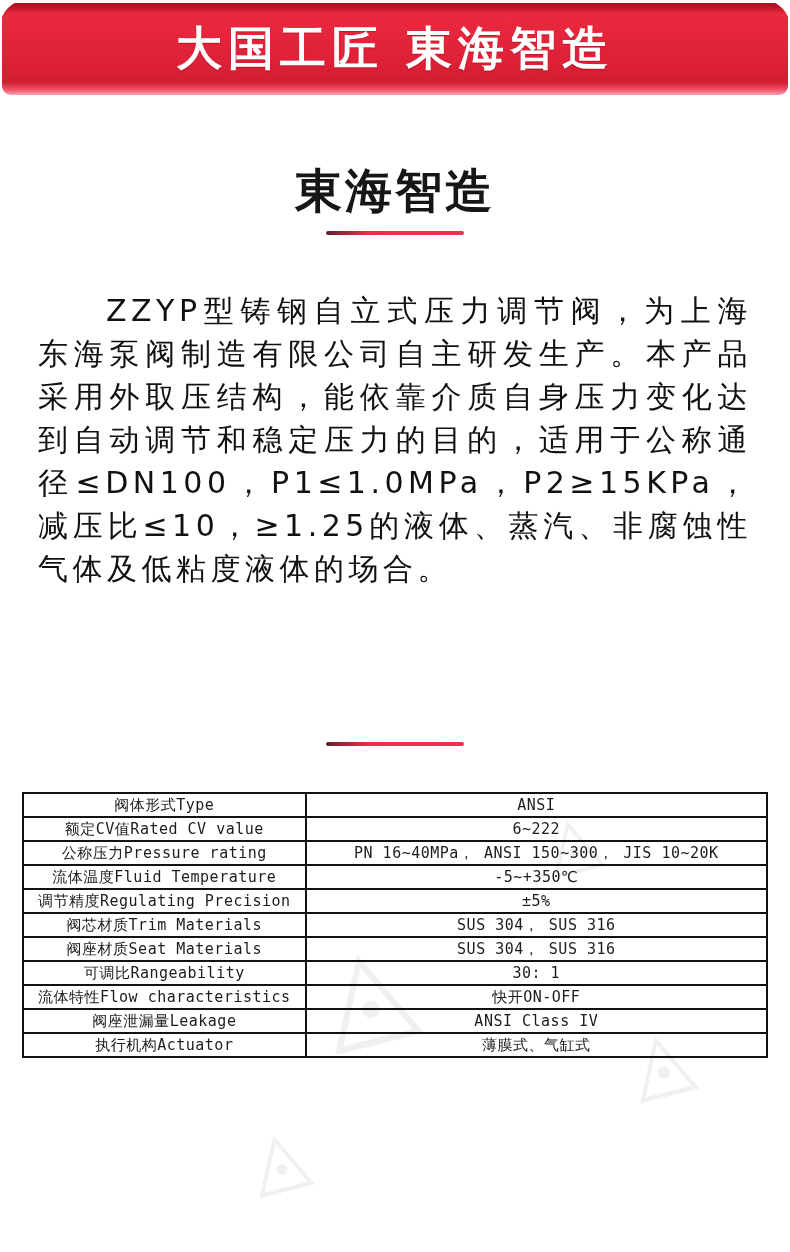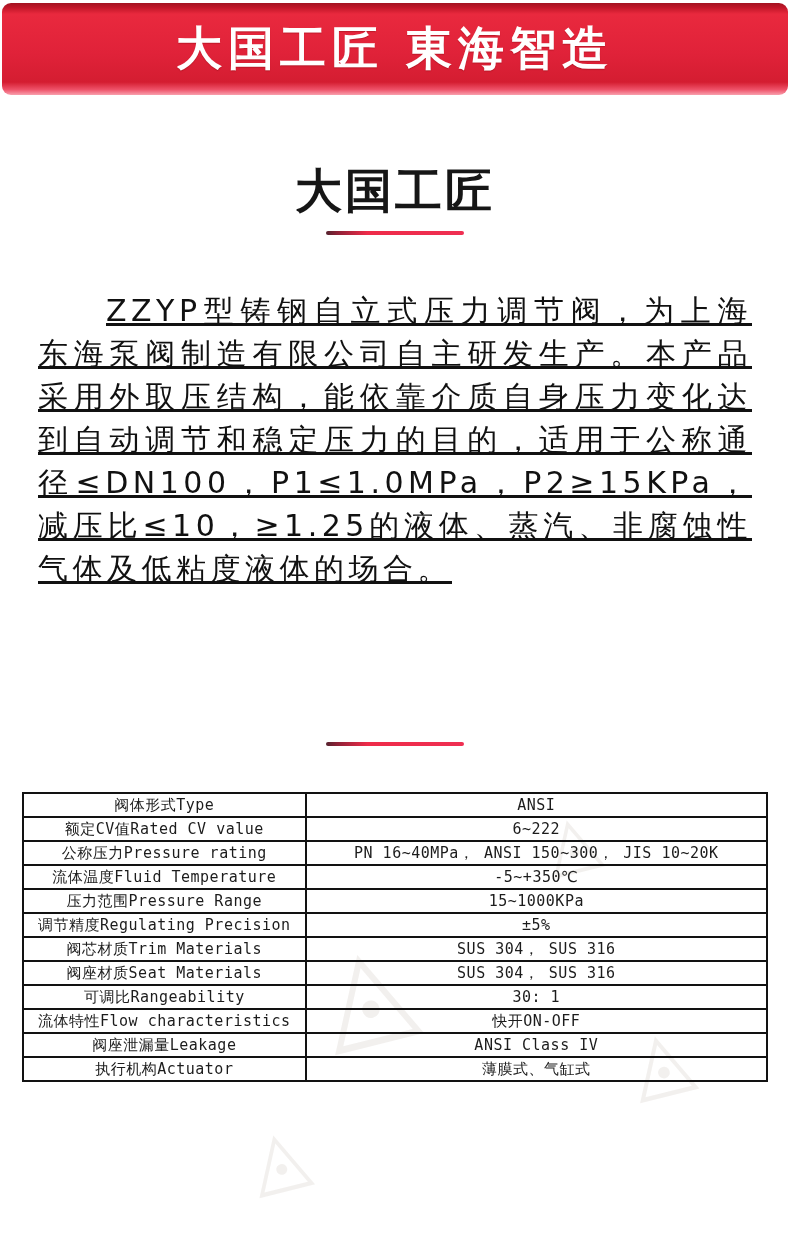--- a/index.html
+++ b/index.html
@@ -13,20 +13,21 @@
     width:790px;
     font-family:"DejaVu Sans", sans-serif;
     color:var(--ink);
   }
   .page{
     position:relative;
     width:790px;
     height:1252px;
     background:#ffffff;
     overflow:hidden;
+    border-radius:27px;
   }
 
   
   .banner{
     position:absolute;
     left:2px; right:2px; top:3px;
     height:92px;
     border-radius:9px;
     background:linear-gradient(180deg,
       #a31220 0%, #c11628 5%,
@@ -77,21 +78,20 @@
     position:absolute;
     top:289px;
     left:38px;
     width:714px;
     font-size:30px;
     line-height:43px;
     letter-spacing:4.5px;
     text-indent:68px;
     text-align:justify;
     color:#111111;
-    text-decoration:underline;
   }
 
   
   .specs-table{
     position:absolute;
     top:792px;
     left:22px;
     width:746px;
     border-collapse:collapse;
     font-family:"DejaVu Sans Mono","DejaVu Sans",monospace;
@@ -128,21 +128,21 @@
 </style>
 </head>
 <body>
 
 <div class="page">
 
   <div class="banner">
     <span class="banner-title">大国工匠 東海智造</span>
   </div>
 
-  <div class="sec-heading h-overview">大国工匠</div>
+  <div class="sec-heading h-overview">東海智造</div>
   <div class="heading-underline u-overview"></div>
 
   <p class="overview-paragraph">ZZYP型铸钢自立式压力调节阀，为上海东海泵阀制造有限公司自主研发生产。本产品采用外取压结构，能依靠介质自身压力变化达到自动调节和稳定压力的目的，适用于公称通径≤DN100，P1≤1.0MPa，P2≥15KPa，减压比≤10，≥1.25的液体、蒸汽、非腐蚀性气体及低粘度液体的场合。</p>
 
   <div class="heading-underline u-specs"></div>
 
   <span class="watermark wm1">◬</span>
   <span class="watermark wm2">◬</span>
   <span class="watermark wm3">◬</span>
   <span class="watermark wm4">◬</span>
@@ -163,24 +163,20 @@
     <tr>
       <td class="label-cell">公称压力Pressure rating</td>
       <td class="value-cell">PN 16~40MPa， ANSI 150~300， JIS 10~20K</td>
     </tr>
 
     <tr>
       <td class="label-cell">流体温度Fluid Temperature</td>
       <td class="value-cell">-5~+350℃</td>
     </tr>
 
-    <tr>
-      <td class="label-cell">压力范围Pressure Range</td>
-      <td class="value-cell">15~1000KPa</td>
-    </tr>
 
     <tr>
       <td class="label-cell">调节精度Regulating Precision</td>
       <td class="value-cell">±5%</td>
     </tr>
 
 
 
     <tr>
       <td class="label-cell">阀芯材质Trim Materials</td>

